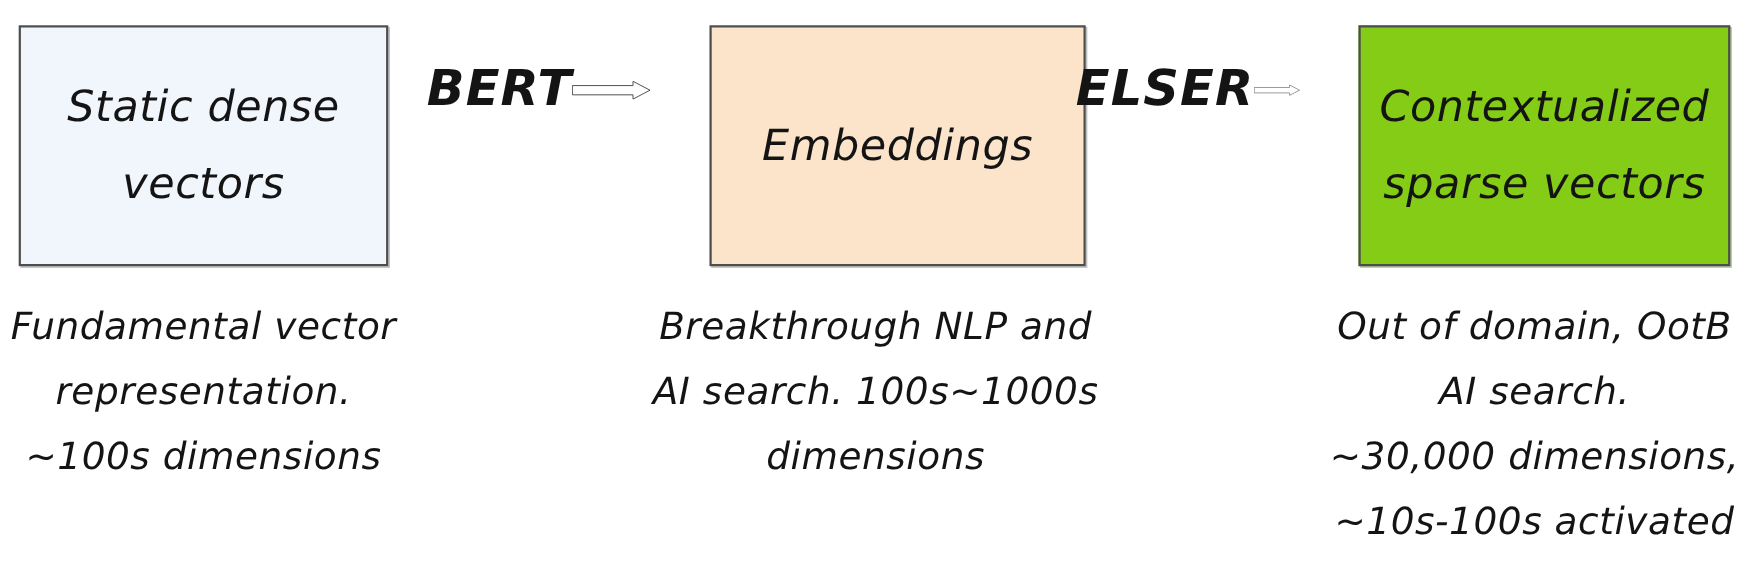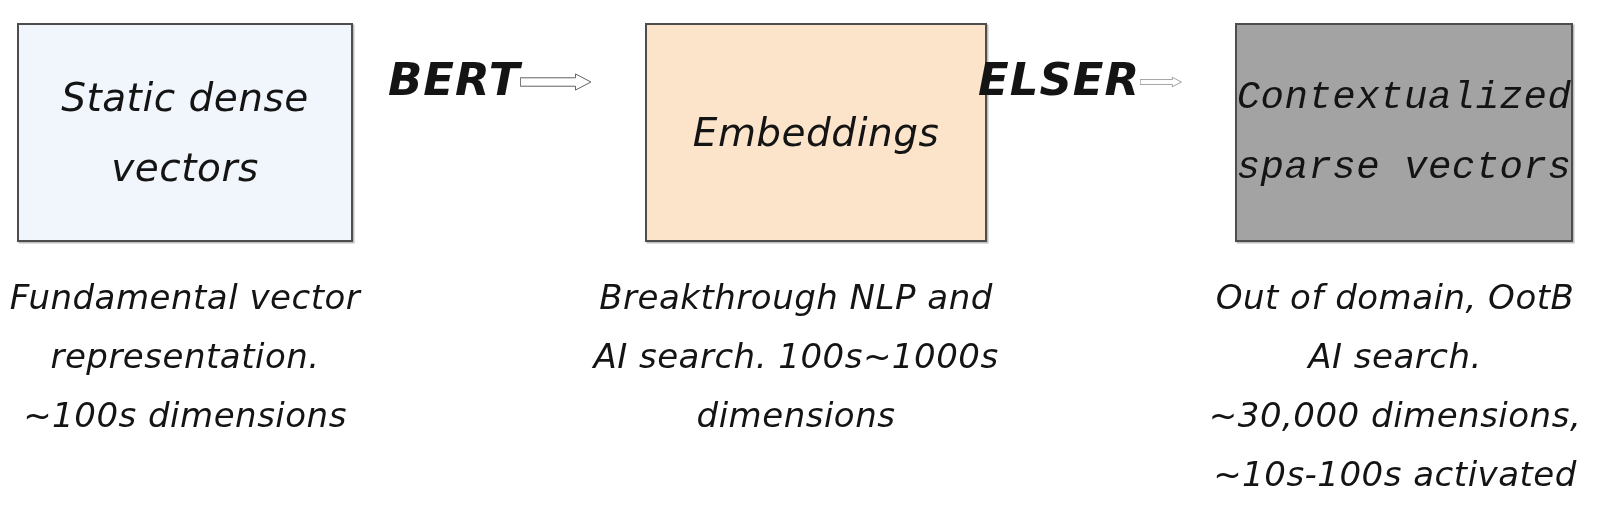--- a/index.html
+++ b/index.html
@@ -104,21 +104,21 @@
     <div class="node-label">Embeddings</div>
   </div>
 
   <div class="arrow-group" id="arrow-2">
     <div class="arrow-label">ELSER</div>
     <svg class="arrow-svg" viewBox="0 0 204 50" xmlns="http://www.w3.org/2000/svg">
       <path d="M1,13 H158 V2 L202,25 L158,48 V37 H1 Z" fill="#ffffff" stroke="#4d4d4d" stroke-width="2.5" stroke-linejoin="miter"></path>
     </svg>
   </div>
 
-  <div class="node" id="node-3" style="background-color: #a3a3a3; font-family: Liberation Mono, monospace;">
+  <div class="node" id="node-3" style="background-color: #84cc16;">
     <div class="node-label">Contextualized
 sparse vectors</div>
   </div>
 
   <div class="caption" id="caption-1">Fundamental vector
 representation.
 ~100s dimensions</div>
 
   <div class="caption" id="caption-2">Breakthrough NLP and
 AI search. 100s~1000s

